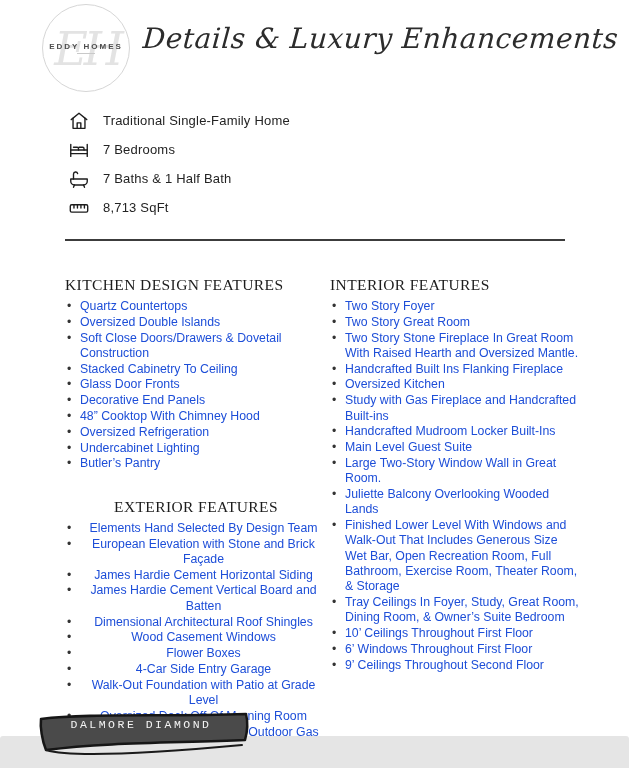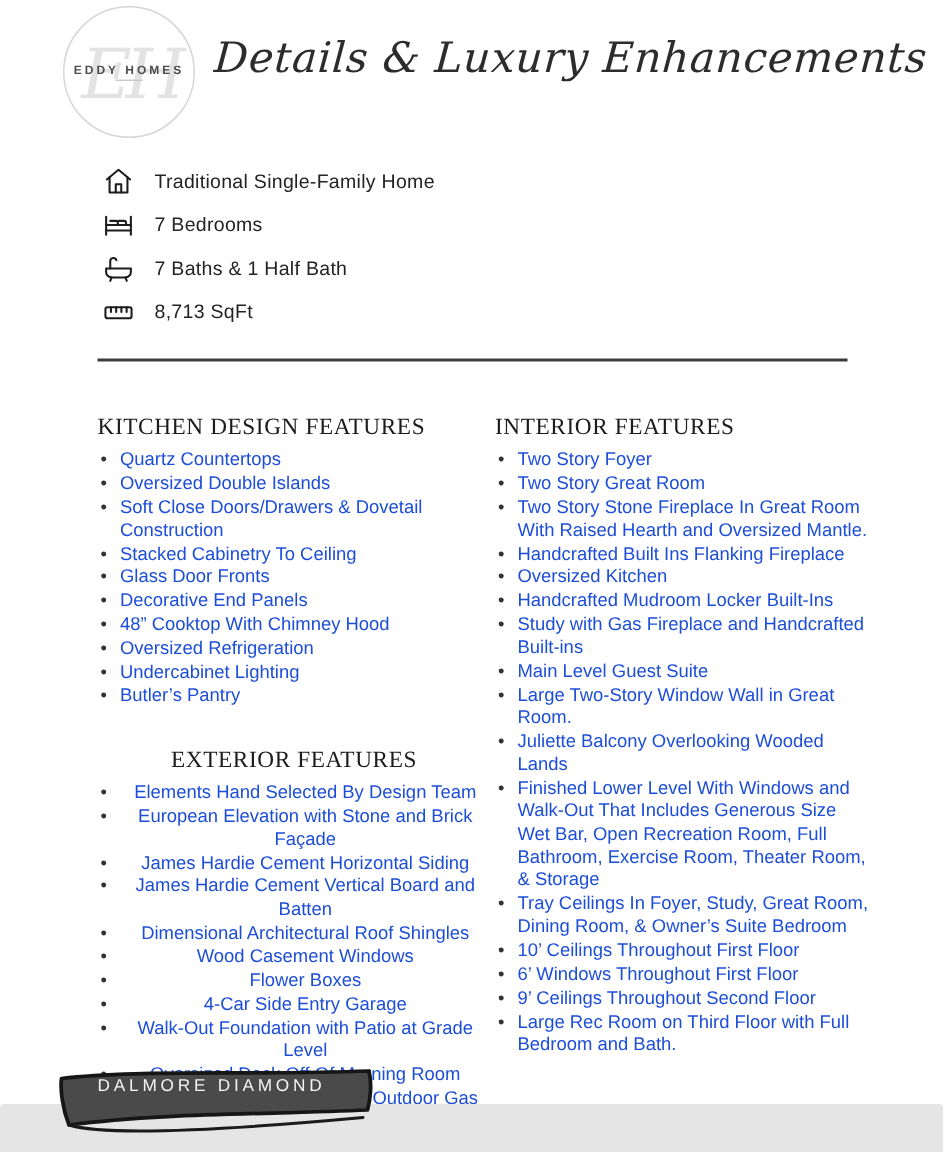--- a/index.html
+++ b/index.html
@@ -72,21 +72,21 @@
   }
   ul.feature-list li::before {
     content:"\2022"; position:absolute; left:2px; top:0; color:#333333;
   }
 
   
   .badge { position:absolute; left:34px; top:709px; width:220px; height:50px; }
   .badge svg { width:220px; height:50px; display:block; }
   .badge .badge-label {
     position:absolute; left:0; top:9px; width:214px; text-align:center;
-    font-family:Liberation Sans, sans-serif; font-size:11.5px;
+    font-family:Liberation Mono, monospace; font-size:11.5px;
     letter-spacing:2.5px; color:#f3f3f3;
   }
 </style>
 </head>
 <body>
 
 <div class="page">
 
   <div class="logo-circle">
     <div class="logo-monogram">EH</div>
@@ -184,31 +184,30 @@
 
   <div class="col col-right">
     <div class="feature-section">
       <div class="feature-heading">INTERIOR FEATURES</div>
       <ul class="feature-list">
           <li>Two Story Foyer</li>
           <li>Two Story Great Room</li>
           <li>Two Story Stone Fireplace In Great Room With Raised Hearth and Oversized Mantle.</li>
           <li>Handcrafted Built Ins Flanking Fireplace</li>
           <li>Oversized Kitchen</li>
+          <li>Study with Gas Fireplace and Handcrafted Built-ins</li>
           <li>Handcrafted Mudroom Locker Built-Ins</li>
-          <li>Study with Gas Fireplace and Handcrafted Built-ins</li>
           <li>Main Level Guest Suite</li>
           <li>Large Two-Story Window Wall in Great Room.</li>
           <li>Juliette Balcony Overlooking Wooded Lands</li>
           <li>Finished Lower Level With Windows and Walk-Out That Includes Generous Size Wet Bar, Open Recreation Room, Full Bathroom, Exercise Room, Theater Room, &amp; Storage</li>
           <li>Tray Ceilings In Foyer, Study, Great Room, Dining Room, &amp; Owner’s Suite Bedroom</li>
           <li>10’ Ceilings Throughout First Floor</li>
           <li>6’ Windows Throughout First Floor</li>
           <li>9’ Ceilings Throughout Second Floor</li>
-          <li>Large Rec Room on Third Floor with Full Bedroom and Bath.</li>
         </ul>
     </div>
   </div>
 
   <div class="bottom-strip"></div>
 
   <div class="badge">
     <svg viewBox="0 0 220 50">
       <path d="M7 10 C 55 4, 130 8, 212 5 C 214 13, 213 24, 211 31 C 145 34, 72 33, 12 41 C 8 31, 6 18, 7 10 Z" fill="#4a4a4a" stroke="#161616" stroke-width="2.5" stroke-linejoin="round"></path>
       <path d="M12 41 C 35 48, 110 45, 208 36" fill="none" stroke="#1a1a1a" stroke-width="2" stroke-linecap="round"></path>

